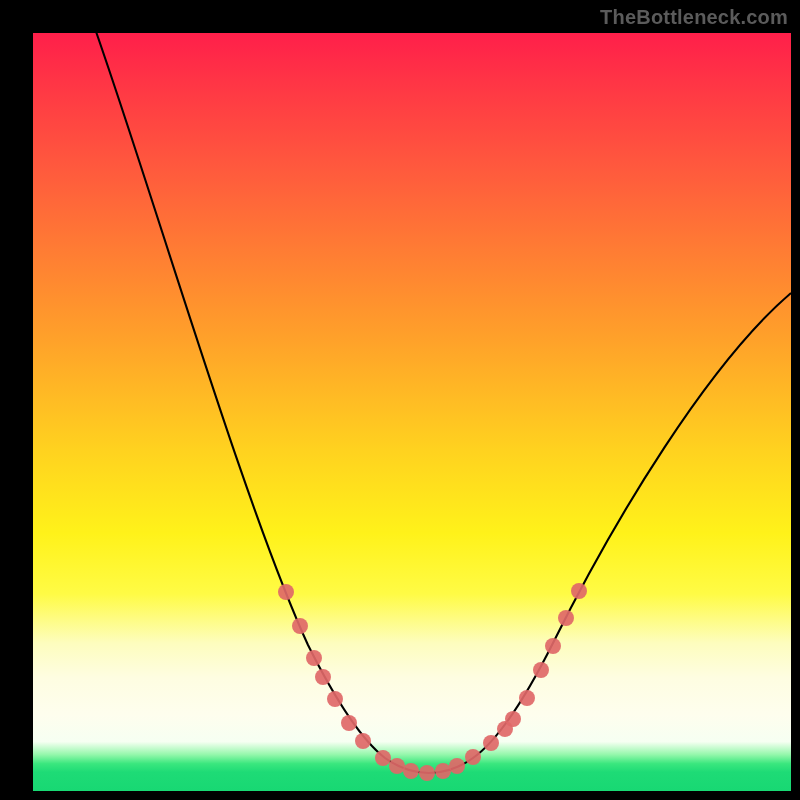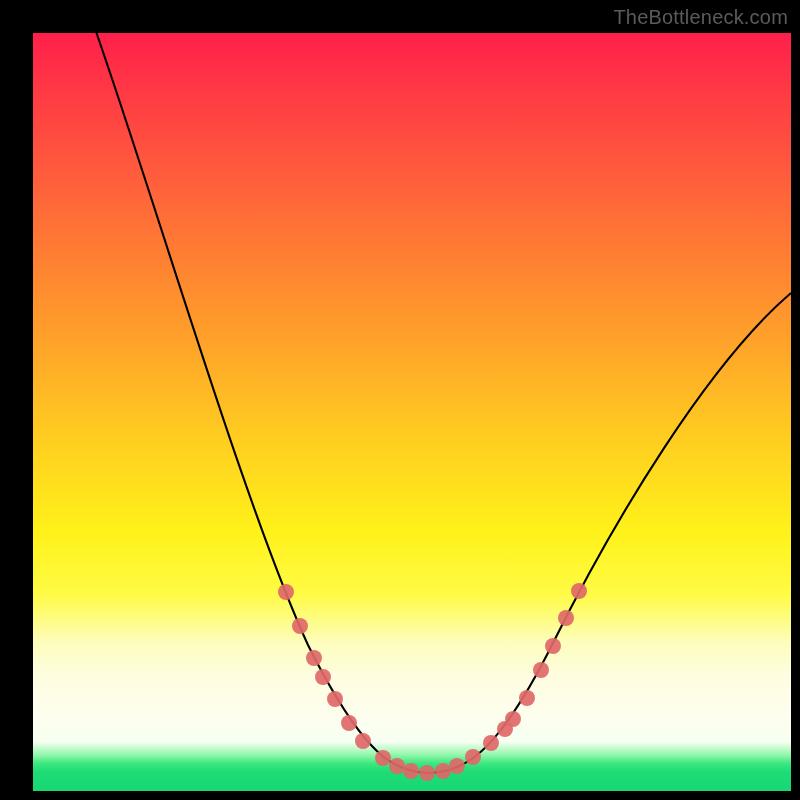--- a/index.html
+++ b/index.html
@@ -43,21 +43,21 @@
       #1edb76 97.5%,
       #18d873 100%
     );
   }
   .watermark {
     position: absolute;
     top: 6px;
     right: 12px;
     color: #5b5b5b;
     font-size: 20px;
-    font-weight: 400;
+    font-weight: 700;
     letter-spacing: 0.2px;
     user-select: none;
   }
   svg.curve {
     position: absolute;
     left: 0; top: 0;
     width: 758px;
     height: 758px;
     overflow: visible;
   }

